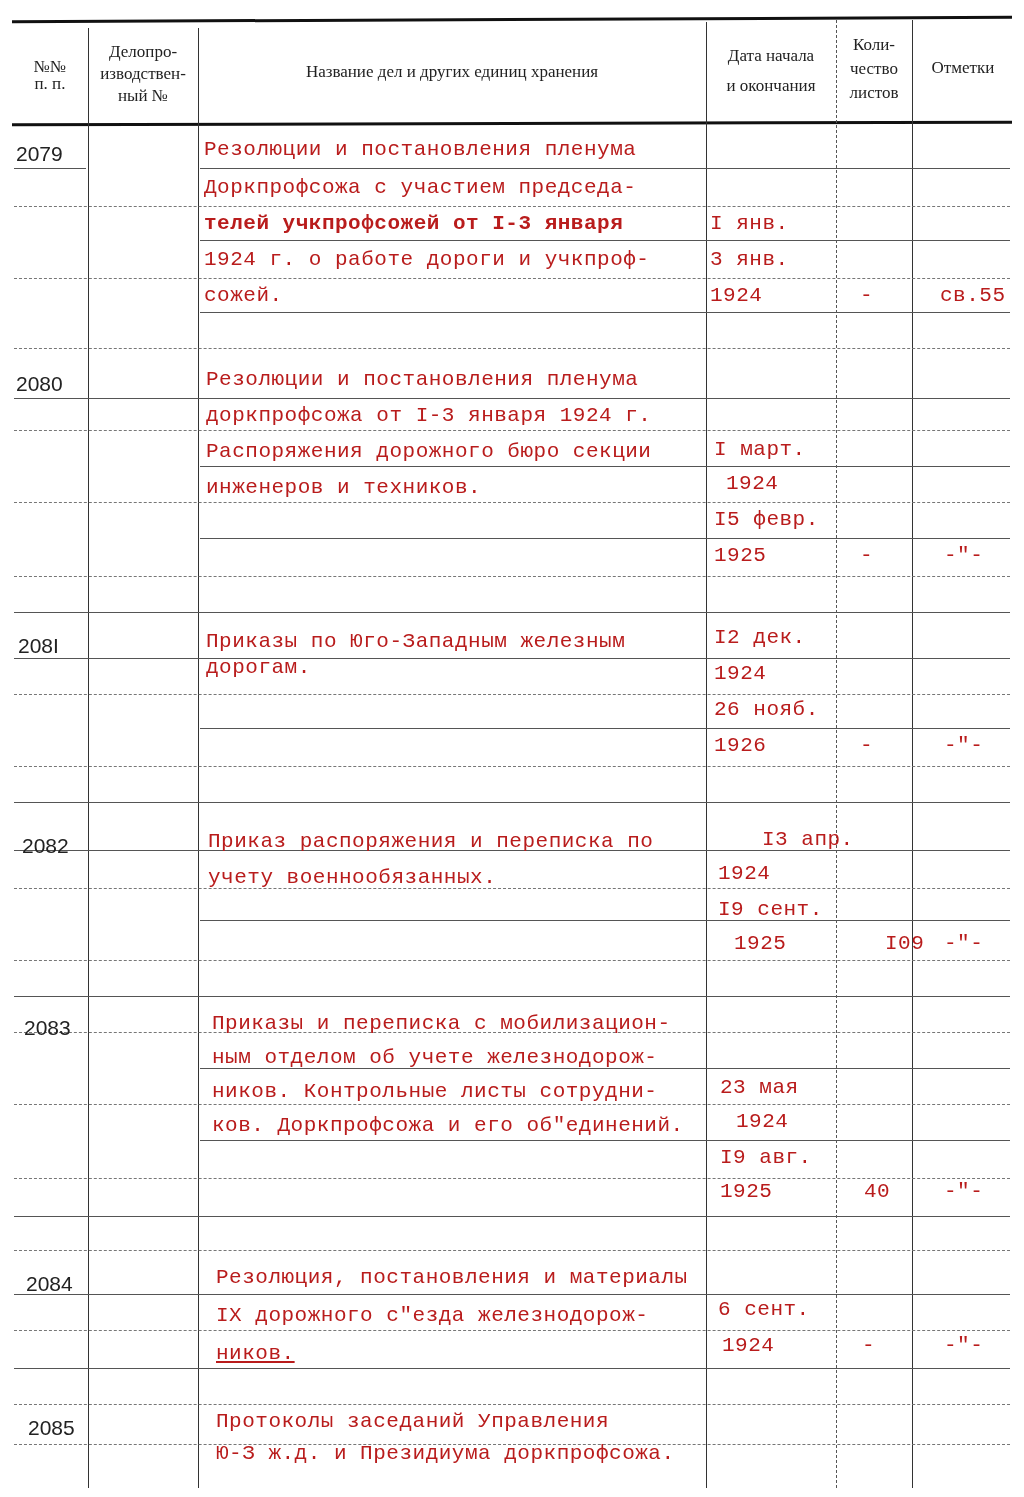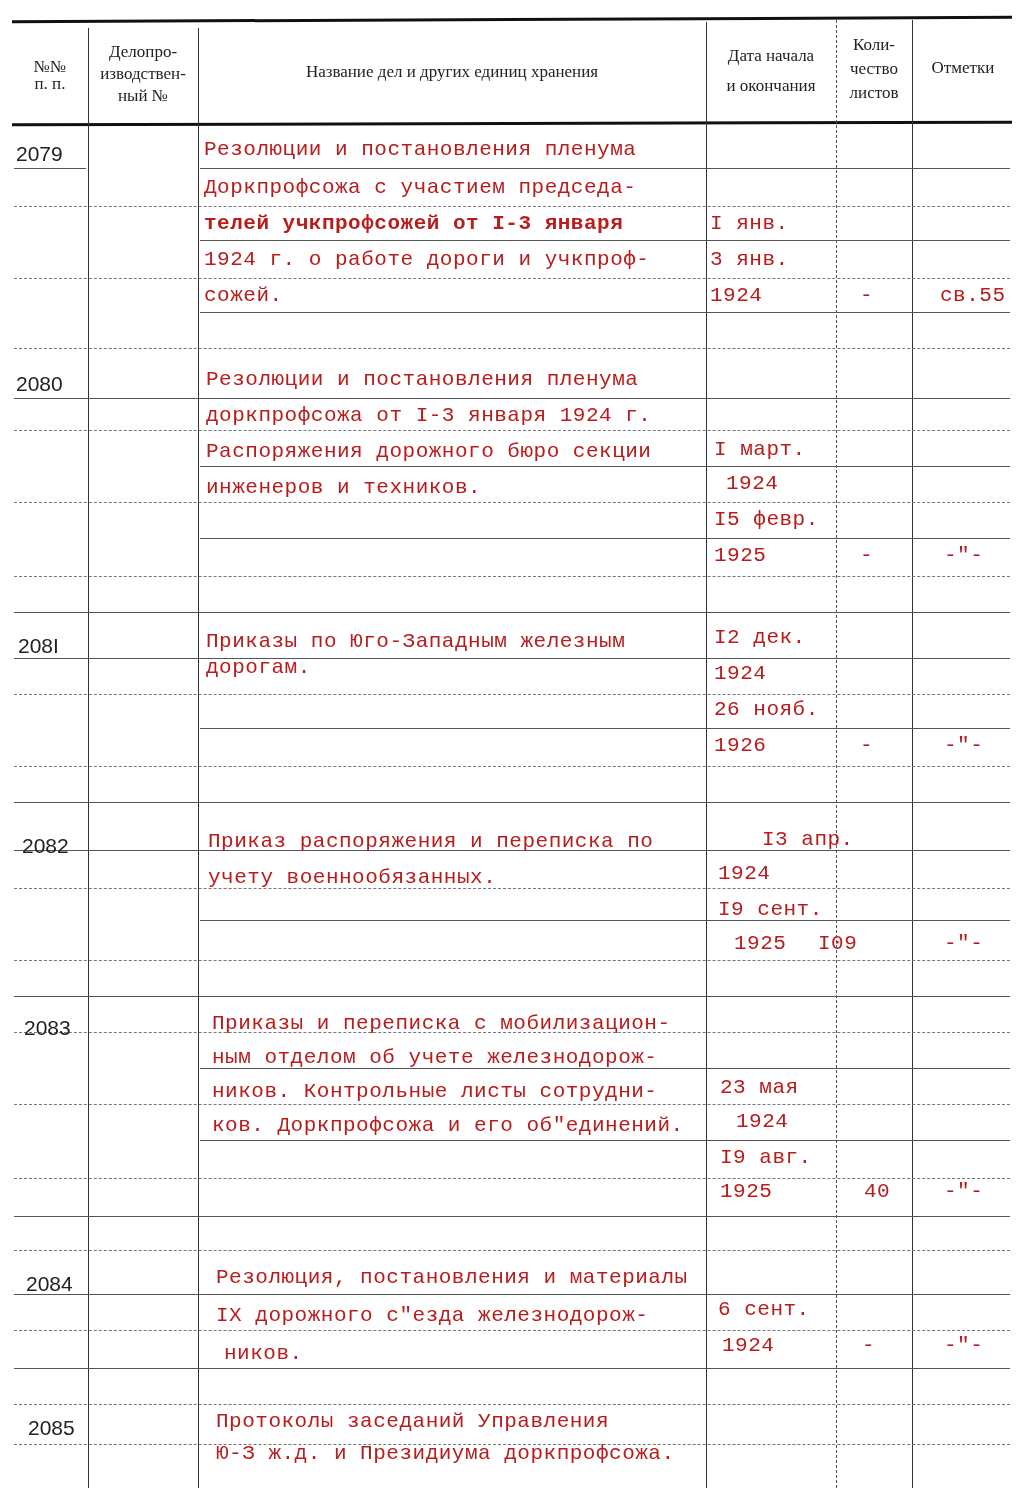--- a/index.html
+++ b/index.html
@@ -134,21 +134,21 @@
   </div>
 
   <div>
     <div class="num" style="left:22px; top:834px;">2082</div>
     <div class="typed" style="left:208px; top:830px;">Приказ распоряжения и переписка по</div>
     <div class="typed" style="left:208px; top:866px;">учету военнообязанных.</div>
     <div class="typed" style="left:730px; top:828px;margin-left:32px;">I3 апр.</div>
     <div class="typed" style="left:718px; top:862px;">1924</div>
     <div class="typed" style="left:718px; top:898px;">I9 сент.</div>
     <div class="typed" style="left:734px; top:932px;">1925</div>
-    <div class="typed" style="left:818px; top:932px;">I09</div>
+    <div class="typed" style="left:885px; top:932px;">I09</div>
     <div class="typed" style="left:944px; top:932px;">-"-</div>
   </div>
 
   <div>
     <div class="num" style="left:24px; top:1016px;">2083</div>
     <div class="typed" style="left:212px; top:1012px;">Приказы и переписка с мобилизацион-</div>
     <div class="typed" style="left:212px; top:1046px;">ным отделом об учете железнодорож-</div>
     <div class="typed" style="left:212px; top:1080px;">ников. Контрольные листы сотрудни-</div>
     <div class="typed" style="left:212px; top:1114px;">ков. Доркпрофсожа и его об"единений.</div>
     <div class="typed" style="left:720px; top:1076px;">23 мая</div>
@@ -156,21 +156,21 @@
     <div class="typed" style="left:720px; top:1146px;">I9 авг.</div>
     <div class="typed" style="left:720px; top:1180px;">1925</div>
     <div class="typed" style="left:864px; top:1180px;">40</div>
     <div class="typed" style="left:944px; top:1180px;">-"-</div>
   </div>
 
   <div>
     <div class="num" style="left:26px; top:1272px;">2084</div>
     <div class="typed" style="left:216px; top:1266px;">Резолюция, постановления и материалы</div>
     <div class="typed" style="left:216px; top:1304px;">IX дорожного с"езда железнодорож-</div>
-    <div class="typed" style="left:224px; top:1342px;">ников.</div>
+    <div class="typed" style="left:216px; top:1342px;text-decoration:underline;">ников.</div>
     <div class="typed" style="left:718px; top:1298px;">6 сент.</div>
     <div class="typed" style="left:722px; top:1334px;">1924</div>
     <div class="typed" style="left:862px; top:1334px;">-</div>
     <div class="typed" style="left:944px; top:1334px;">-"-</div>
   </div>
 
   <div>
     <div class="num" style="left:28px; top:1416px;">2085</div>
     <div class="typed" style="left:216px; top:1410px;">Протоколы заседаний Управления</div>
     <div class="typed" style="left:216px; top:1442px;">Ю-З ж.д. и Президиума доркпрофсожа.</div>

